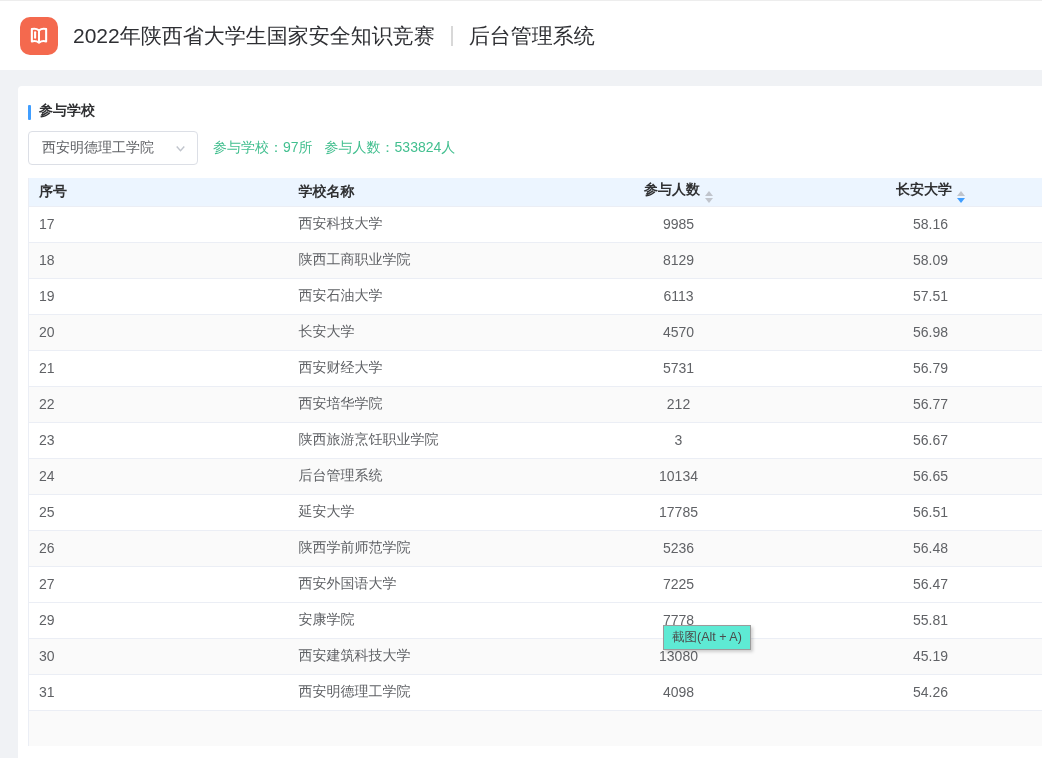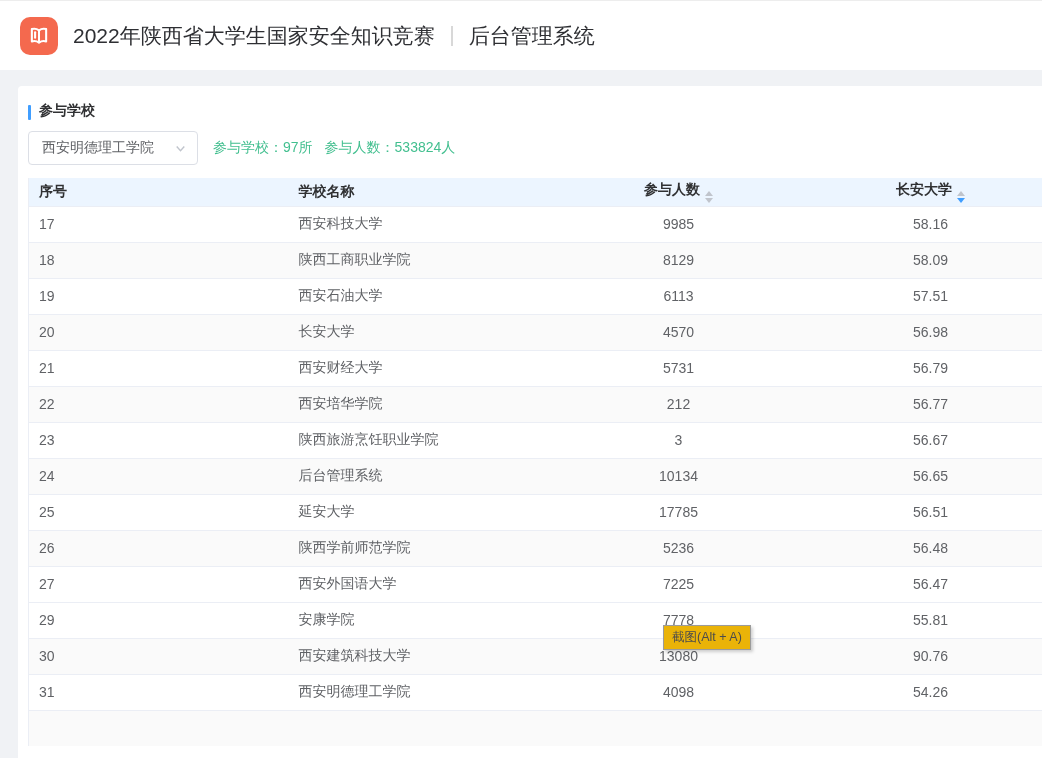--- a/index.html
+++ b/index.html
@@ -103,21 +103,21 @@
   .caret-down {
     width: 0; height: 0;
     border-left: 4px solid transparent; border-right: 4px solid transparent;
     border-top: 5px solid #c0c4cc;
   }
   th.sort-desc .caret-down { border-top-color: #409eff; }
 
   
   .screenshot-tooltip {
     position: absolute; left: 663px; top: 625px;
-    background: #eab308; border: 1px solid #9b9b9b;
+    background: #5eead4; border: 1px solid #9b9b9b;
     box-shadow: 2px 2px 3px rgba(0,0,0,0.18);
     padding: 3px 8px; font-size: 12.5px; color: #4c4c4c;
     white-space: nowrap; z-index: 10;
   }
 </style>
 </head>
 <body>
 
 <header class="app-header">
   <div class="logo">
@@ -263,21 +263,21 @@
           <td>29</td>
           <td>安康学院</td>
           <td>7778</td>
           <td>55.81</td>
         </tr>
 
         <tr class="striped">
           <td>30</td>
           <td>西安建筑科技大学</td>
           <td>13080</td>
-          <td>90.76</td>
+          <td>45.19</td>
         </tr>
 
         <tr>
           <td>31</td>
           <td>西安明德理工学院</td>
           <td>4098</td>
           <td>54.26</td>
         </tr>
       <tr class="striped partial">
           <td></td>

